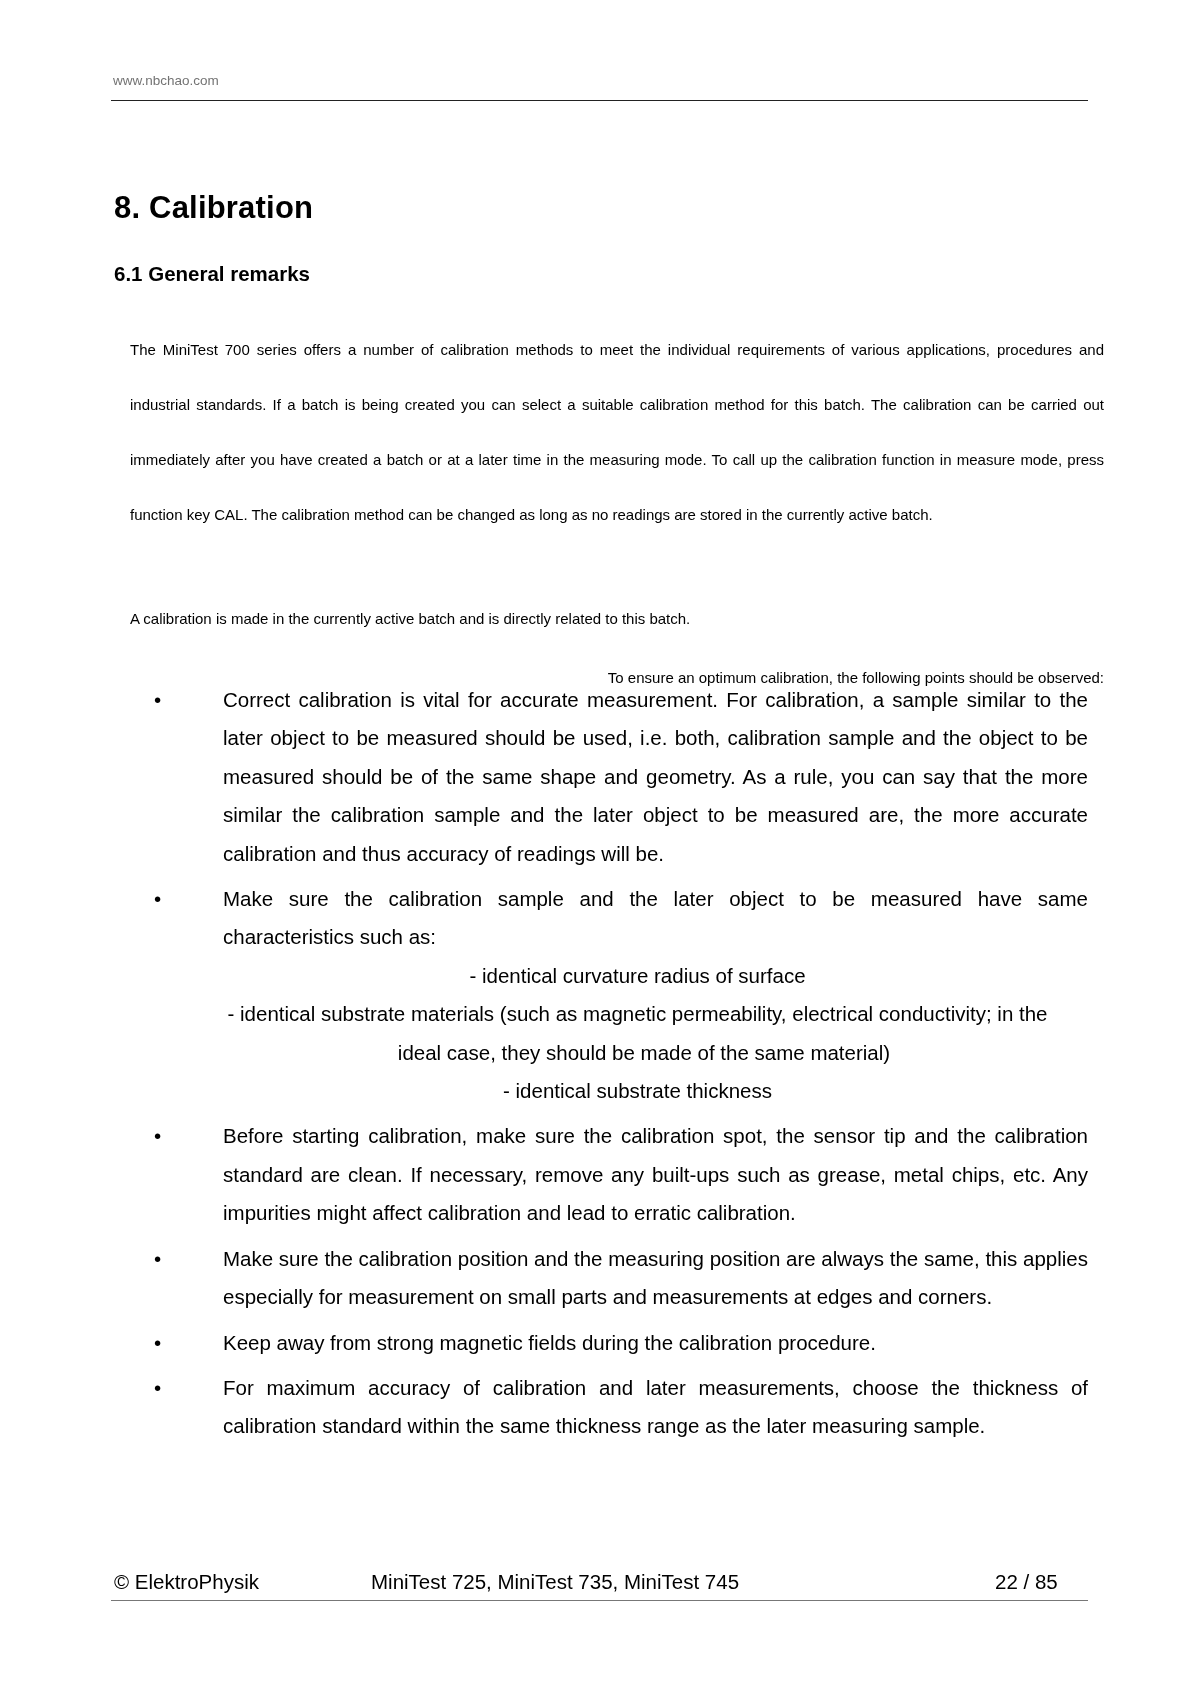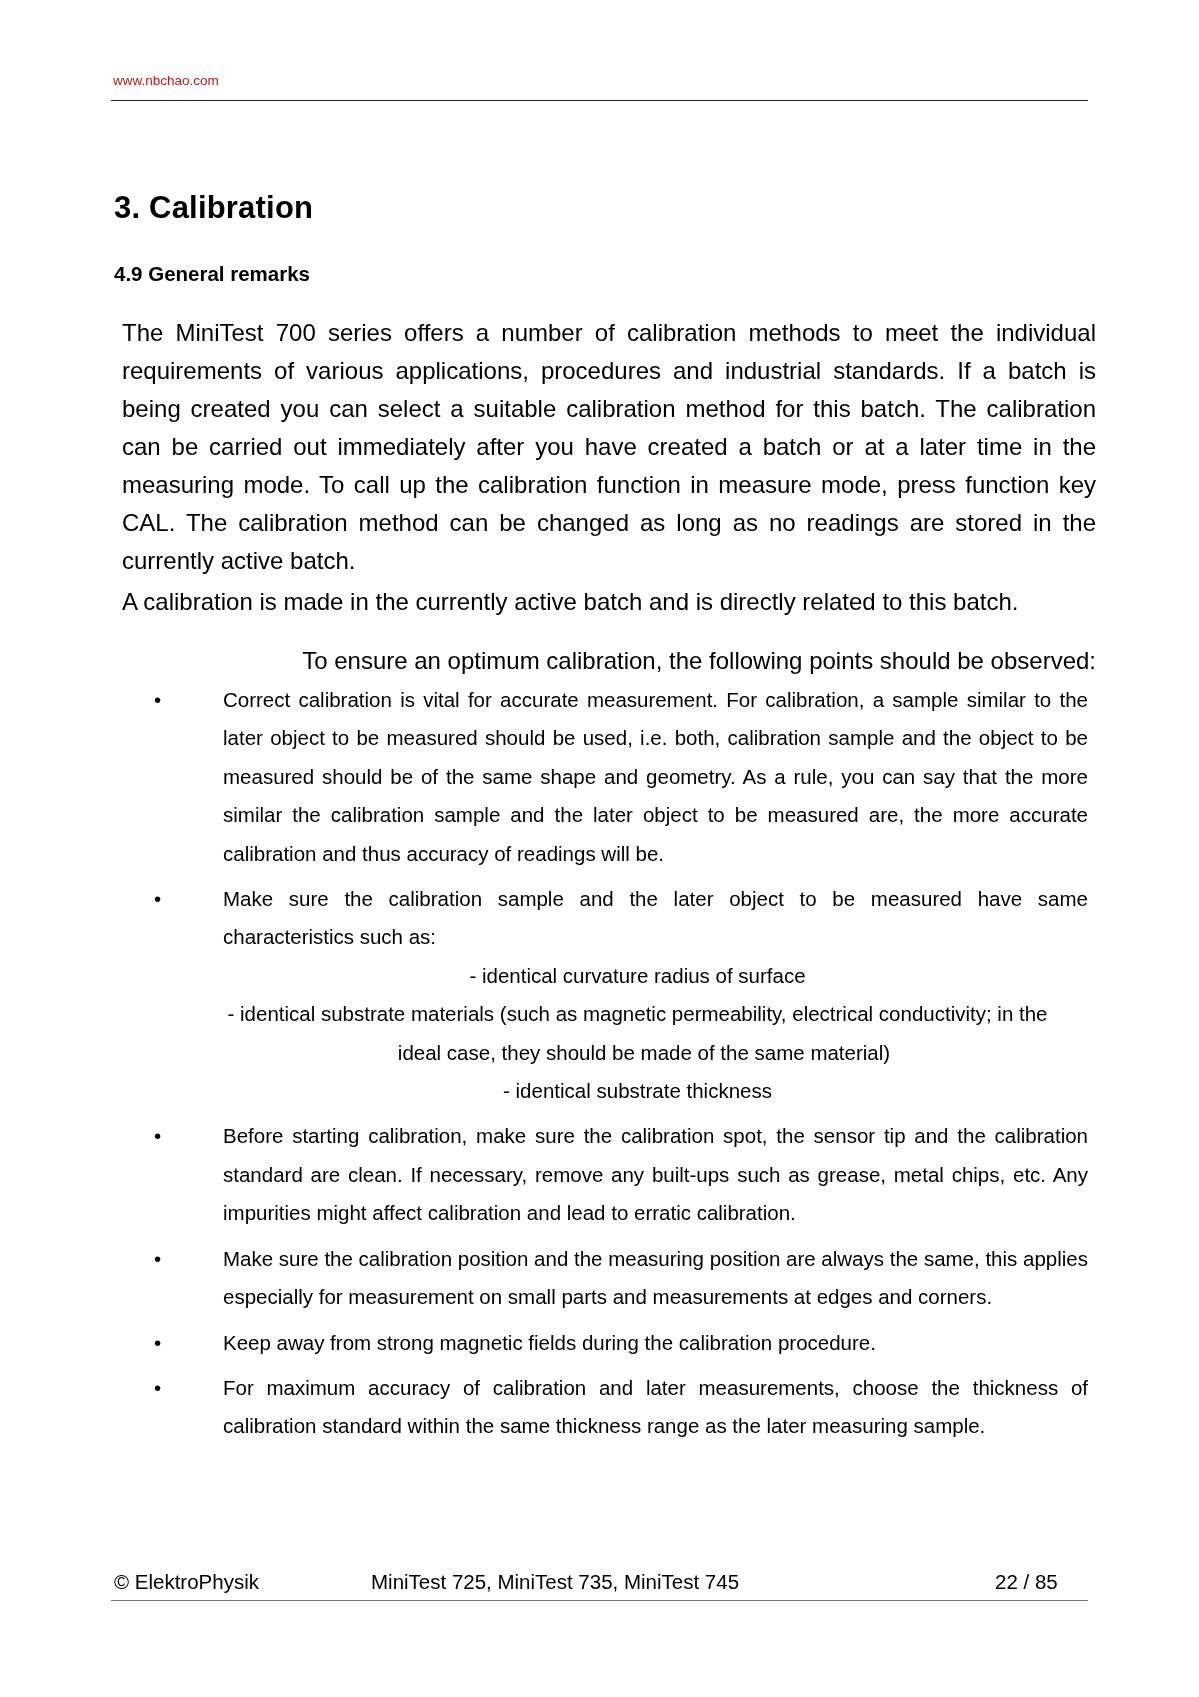--- a/index.html
+++ b/index.html
@@ -1,22 +1,22 @@
 <!DOCTYPE html>
 <html><head>
 <meta charset="utf-8">
 <style>
   html, body { margin: 0; padding: 0; background: #ffffff; }
   body { width: 1199px; height: 1697px; position: relative; overflow: hidden;
          font-family: "Liberation Sans", sans-serif; color: #000; }
-  .header-url { position: absolute; left: 113px; top: 73px; font-size: 13.5px; color: #b91c1c; }
+  .header-url { position: absolute; left: 113px; top: 73px; font-size: 13.5px; color: #737373; }
   .header-rule { position: absolute; left: 111px; top: 100px; width: 977px; height: 0; border-top: 1.5px solid #222; }
   .h1 { position: absolute; left: 114px; top: 190px; font-size: 31px; font-weight: bold; margin: 0; letter-spacing: 0.2px; }
   .h2 { position: absolute; left: 114px; top: 262px; font-size: 20.5px; font-weight: bold; margin: 0; }
-  .body-block { position: absolute; left: 114px; width: 974px; font-size: 24px; line-height: 38px; text-align: justify; margin: 8px; }
+  .body-block { position: absolute; left: 114px; width: 974px; font-size: 15px; line-height: 55px; text-align: justify; margin: 16px; }
   .p1 { top: 306px; }
   .p1-last { text-align-last: left; }
   .p2 { top: 575px; text-align: left; }
   .p3 { top: 634px; text-align: right; }
   .bullets { position: absolute; left: 114px; top: 681px; width: 974px; margin: 0; padding: 0; list-style: none; }
   .bullet { position: relative; padding-left: 73px; font-size: 20.5px; line-height: 38.4px; text-align: justify; margin-bottom: 7px; }
   .bullet .dot { position: absolute; left: 40px; top: 0; }
   .bullet .txt { display: block; margin-left: 36px; }
   .sub { display: block; text-align: center; }
   .sub-indent { padding-left: 13px; }
@@ -25,22 +25,22 @@
   .f-left { left: 114px; }
   .f-mid { left: 371px; }
   .f-right { left: 995px; }
 </style>
 </head>
 <body>
 
 <div class="header-url">www.nbchao.com</div>
 <div class="header-rule"></div>
 
-<h1 class="h1">3. Calibration</h1>
-<h2 class="h2">4.9 General remarks</h2>
+<h1 class="h1">8. Calibration</h1>
+<h2 class="h2">6.1 General remarks</h2>
 
 <p class="body-block p1 p1-last">The MiniTest 700 series offers a number of calibration methods to meet the individual requirements of various applications, procedures and industrial standards. If a batch is being created you can select a suitable calibration method for this batch. The calibration can be carried out immediately after you have created a batch or at a later time in the measuring mode. To call up the calibration function in measure mode, press function key CAL. The calibration method can be changed as long as no readings are stored in the currently active batch.</p>
 <p class="body-block p2">A calibration is made in the currently active batch and is directly related to this batch.</p>
 <p class="body-block p3">To ensure an optimum calibration, the following points should be observed:</p>
 
 <ul class="bullets">
   <li class="bullet">
     <span class="dot">•</span>
     <span class="txt">Correct calibration is vital for accurate measurement. For calibration, a sample similar to the later object to be measured should be used, i.e. both, calibration sample and the object to be measured should be of the same shape and geometry. As a rule, you can say that the more similar the calibration sample and the later object to be measured are, the more accurate calibration and thus accuracy of readings will be.</span>
   </li>

